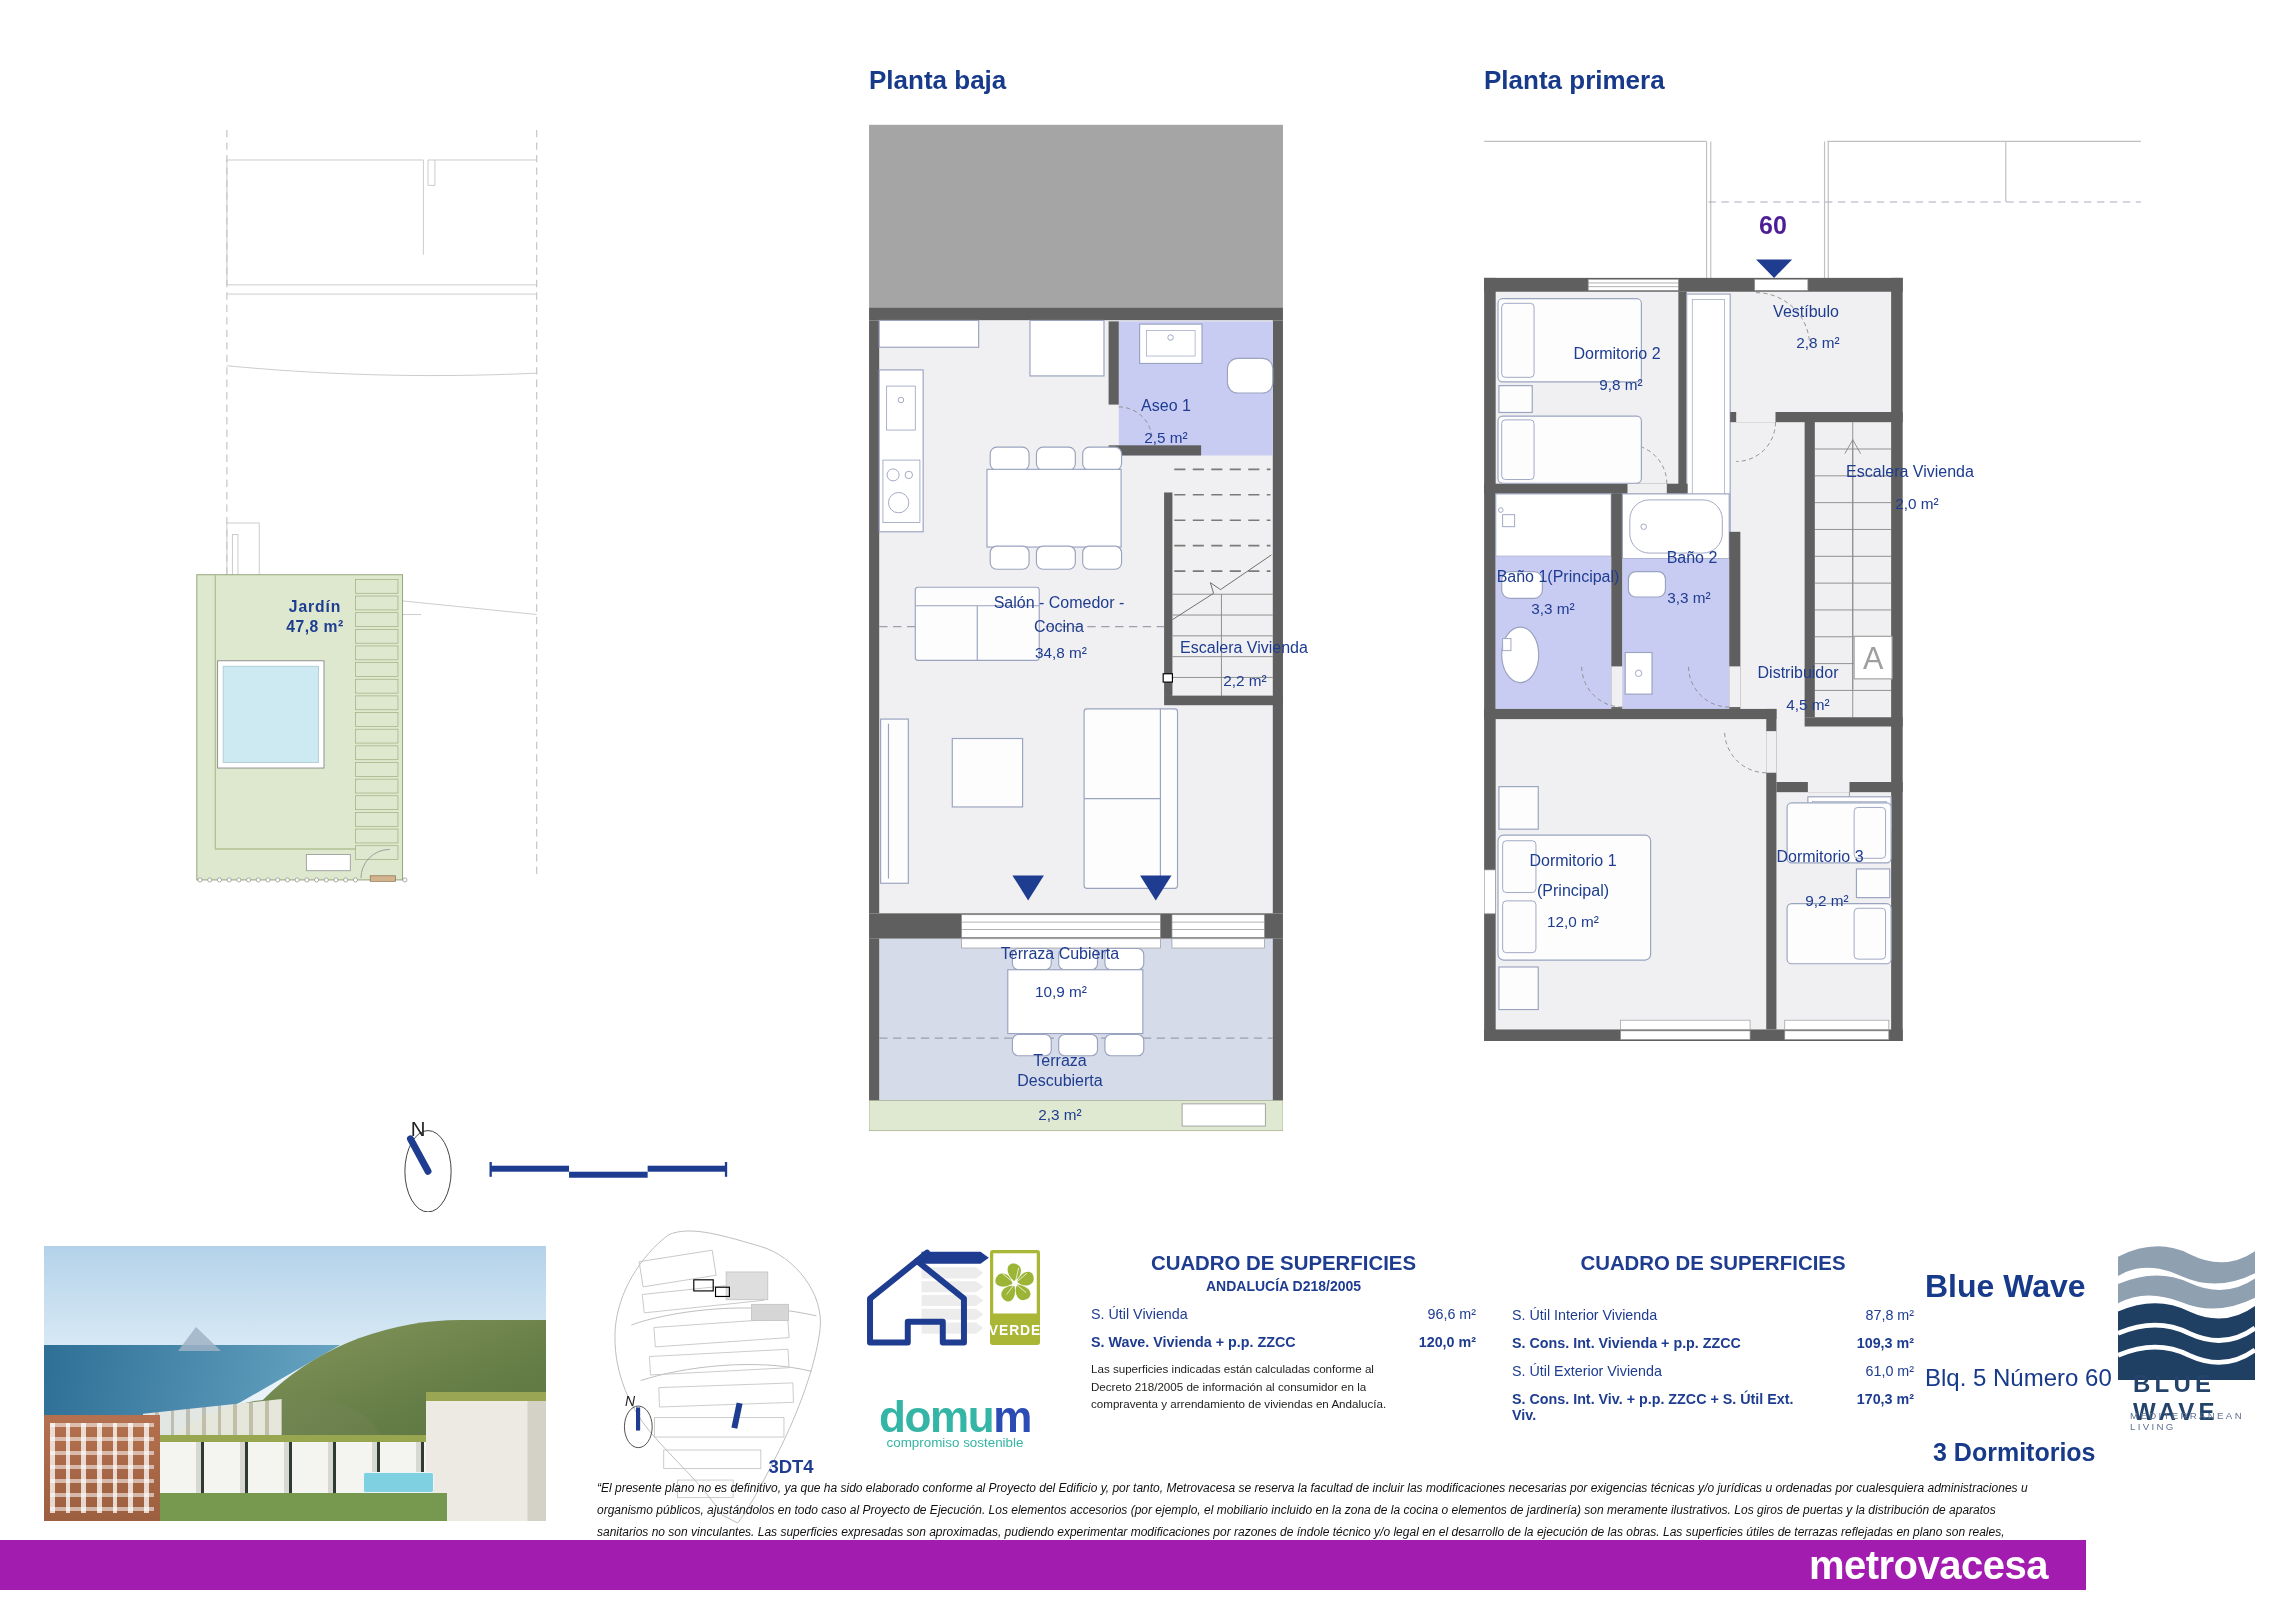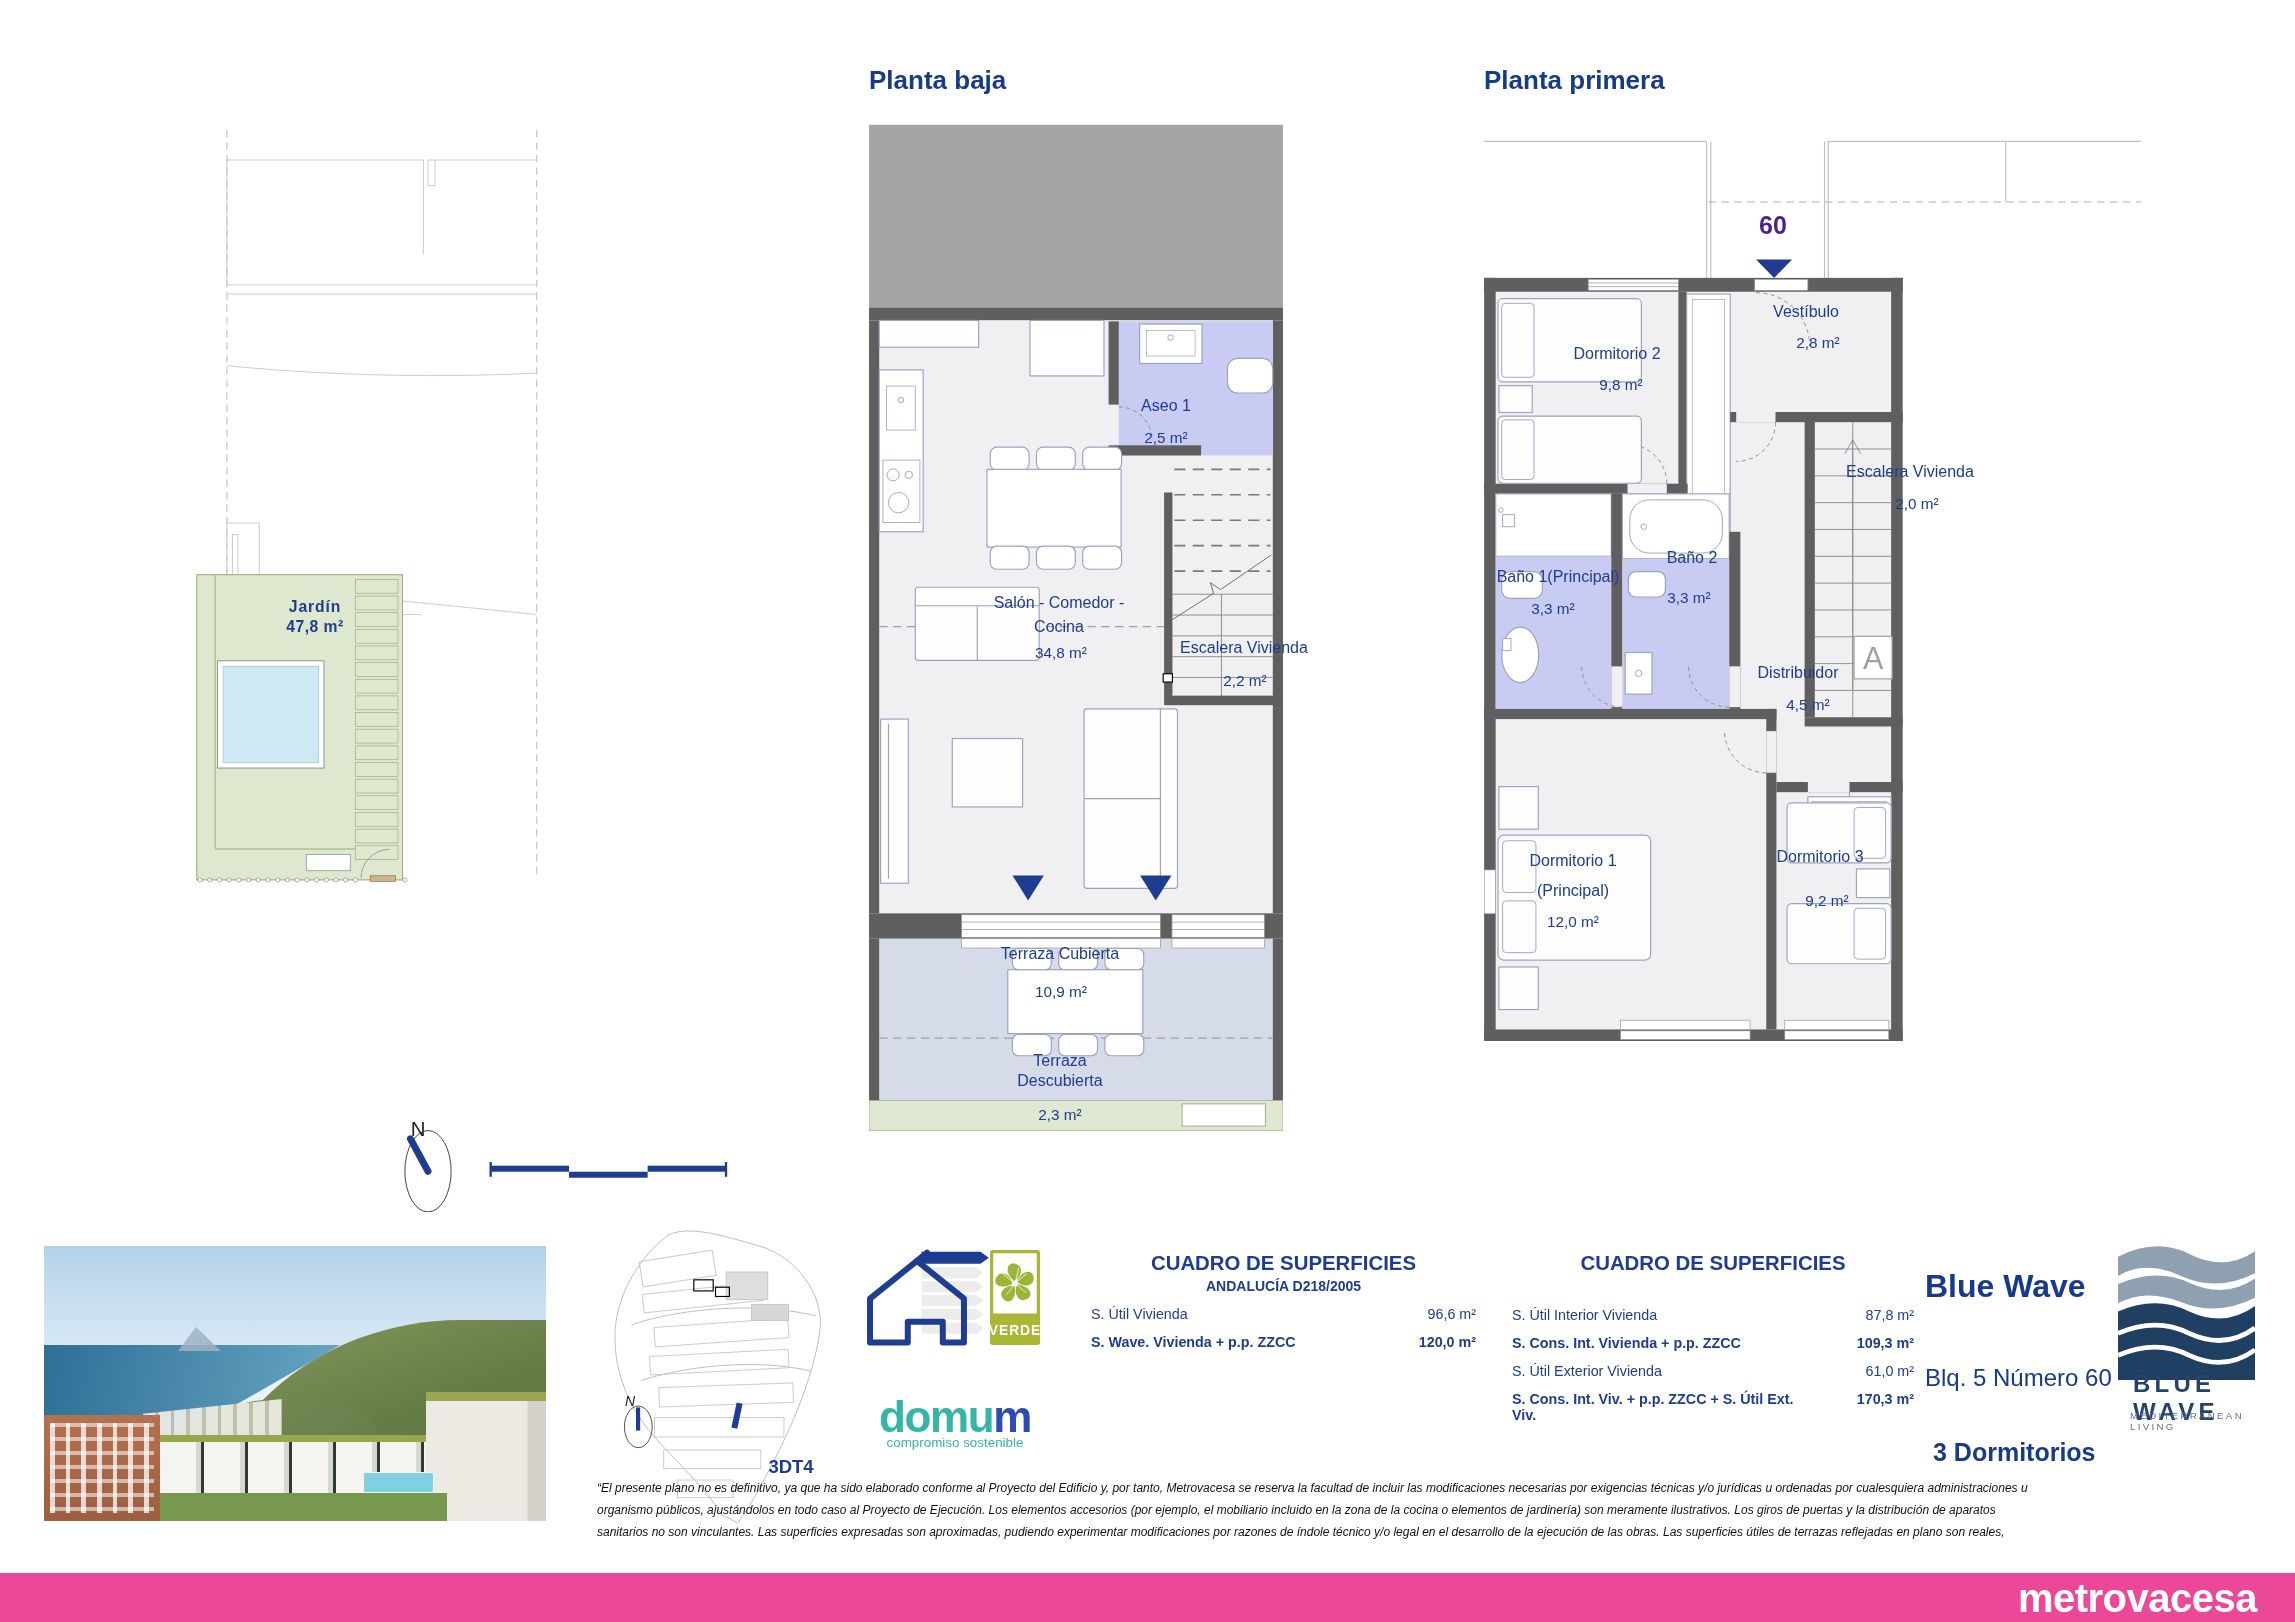--- a/index.html
+++ b/index.html
@@ -18,21 +18,21 @@
   .surf{position:absolute;color:#1e3c90;}
   .surf h2{margin:0;text-align:center;font-size:20.4px;font-weight:700;}
   .surf h3{margin:2.8px 0 0 0;text-align:center;font-size:14px;font-weight:700;}
   .surf .row{display:flex;justify-content:space-between;align-items:flex-start;font-size:14.3px;margin-top:12px;}
   .surf .row.b{font-weight:700;}
   .surf .row .v{white-space:nowrap;margin-left:14px;}
   .surf .note{font-size:11.6px;color:#1d1d1b;line-height:17.6px;margin-top:10.2px;}
   .bw-line{position:absolute;color:#173a8a;white-space:nowrap;}
   .disclaimer{position:absolute;left:597px;top:1477px;font-size:12px;font-style:italic;
               color:#111;line-height:22px;white-space:nowrap;}
-  .footer{position:absolute;left:0;top:1573px;width:2295px;height:50px;background:#ec4899;}
+  .footer{position:absolute;left:0;top:1540px;width:2086px;height:50px;background:#a21caf;}
   .footer span{position:absolute;right:38px;top:50%;transform:translateY(-50%);
                color:#fff;font-size:40px;font-weight:700;letter-spacing:-0.5px;}
   .domum{position:absolute;transform:translate(-50%,-50%);font-size:44px;font-weight:700;
          letter-spacing:-1.4px;color:#35b5a5;margin-top:11px;}
   .domum .m2{color:#2b4bb5;}
   .domum-tag{position:absolute;transform:translate(-50%,-50%);font-size:13.4px;color:#35b5a5;font-weight:500;}
   .bwlogo-word{position:absolute;transform:translate(-50%,-50%);font-size:24px;font-weight:700;
                letter-spacing:4.2px;color:#24436b;}
   .bwlogo-tag{position:absolute;transform:translate(-50%,-50%);font-size:9.7px;letter-spacing:2.3px;color:#5e7190;}
   
@@ -538,20 +538,25 @@
   <h2>CUADRO DE SUPERFICIES</h2>
   <h3>ANDALUCÍA D218/2005</h3>
   <div class="row">
     <span>S. Útil Vivienda</span>
     <span class="v">96,6 m²</span>
   </div>
   <div class="row b">
     <span>S. Wave. Vivienda + p.p. ZZCC</span>
     <span class="v">120,0 m²</span>
   </div>
+  <div class="note">
+    <div>Las superficies indicadas están calculadas conforme al</div>
+    <div>Decreto 218/2005 de información al consumidor en la</div>
+    <div>compraventa y arrendamiento de viviendas en Andalucía.</div>
+  </div>
 </div>
 
 <div class="surf" style="left:1512px;top:1252px;width:402px">
   <h2>CUADRO DE SUPERFICIES</h2>
   <div class="row" style="margin-top:32px">
     <span>S. Útil Interior Vivienda</span>
     <span class="v">87,8 m²</span>
   </div>
   <div class="row b">
     <span>S. Cons. Int. Vivienda + p.p. ZZCC</span>

